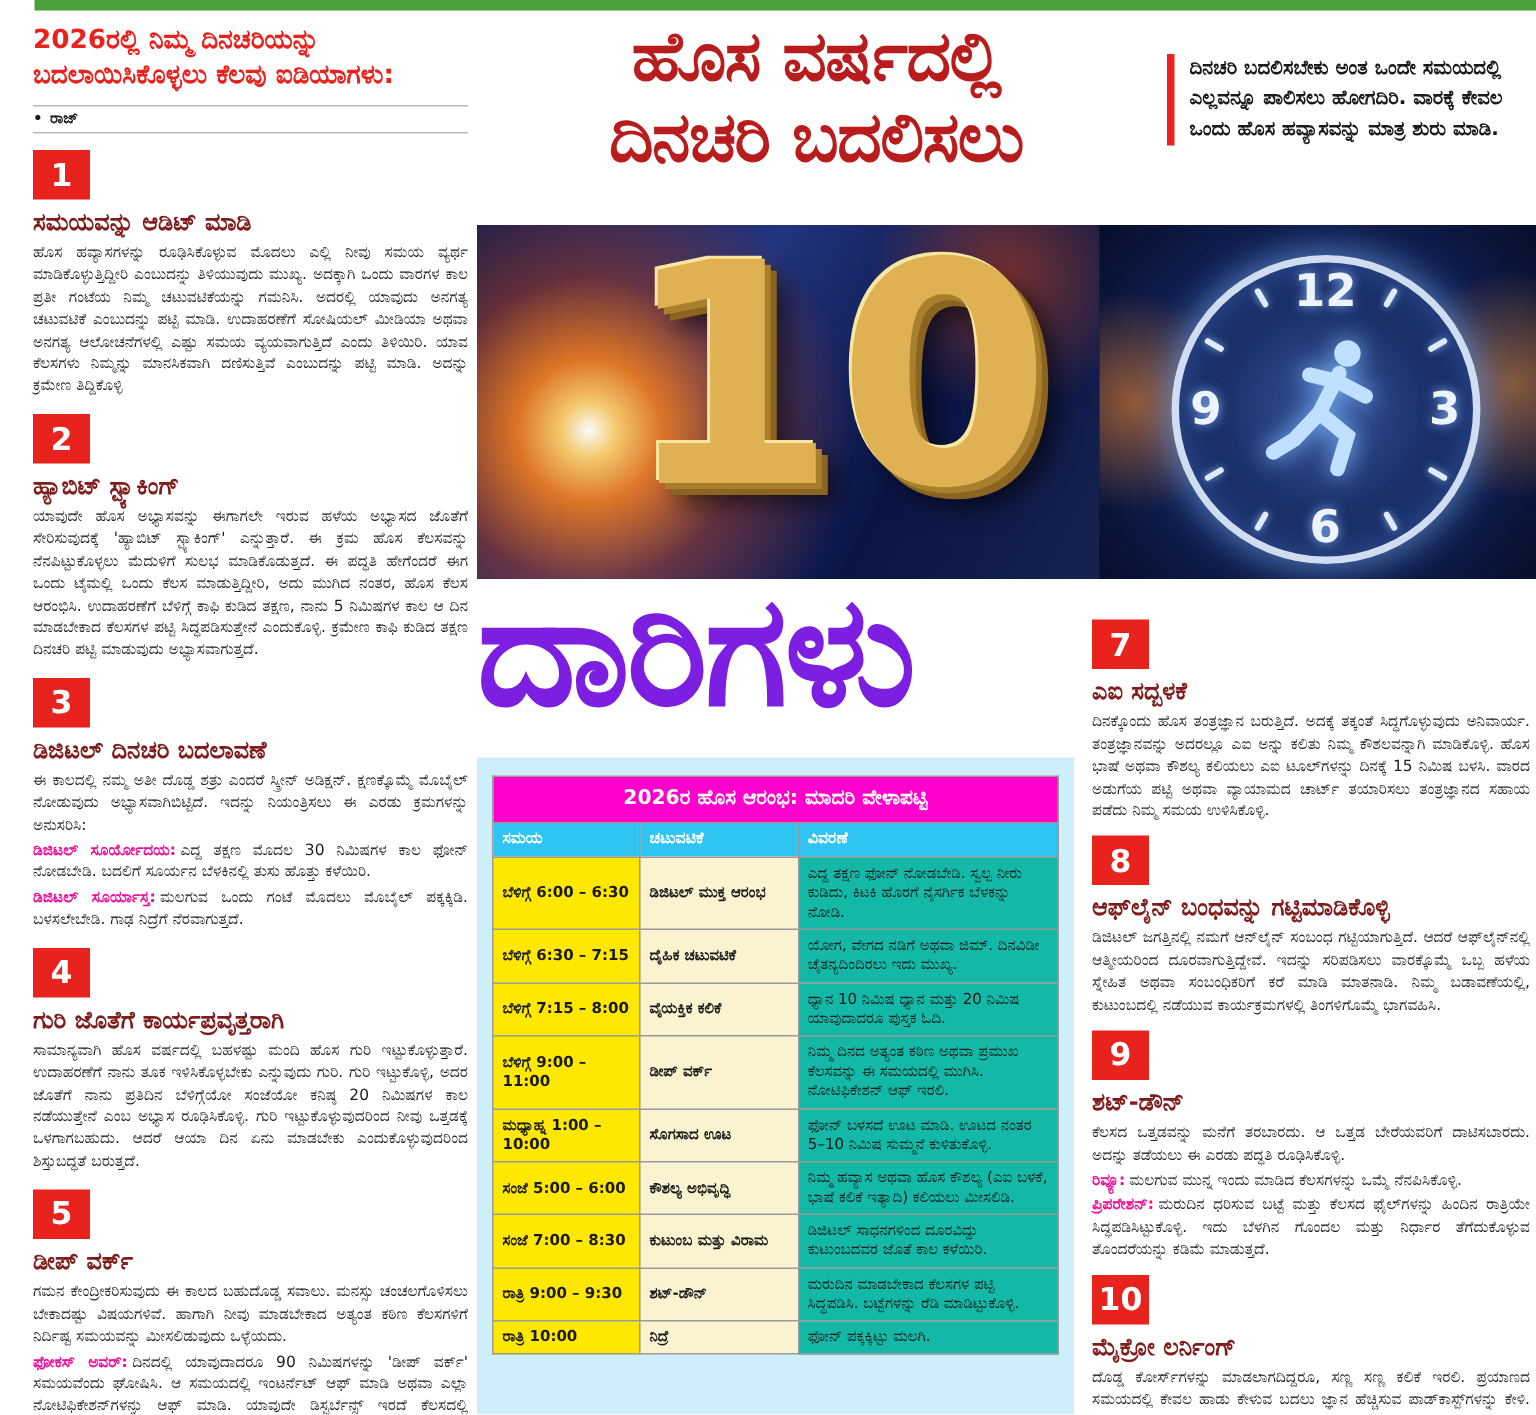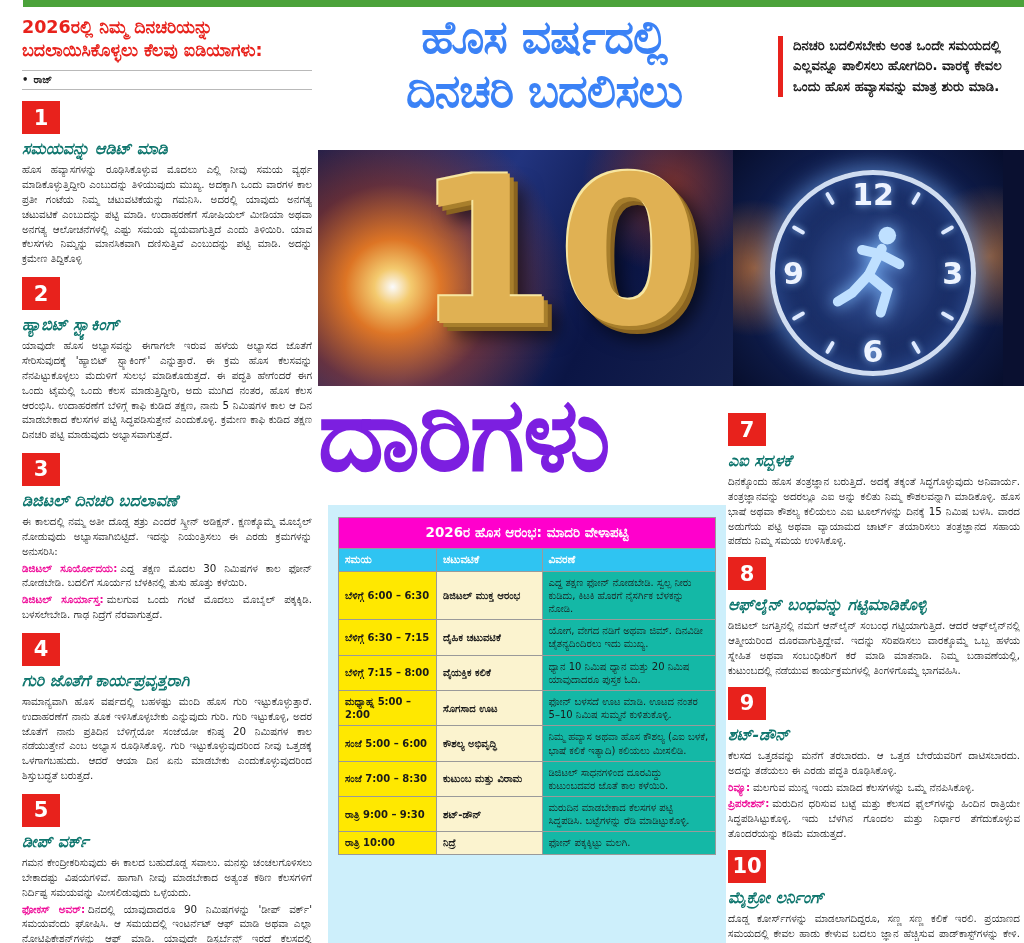--- a/index.html
+++ b/index.html
@@ -10,41 +10,41 @@
   .green-bar{position:absolute;left:23px;right:0;top:0;height:7px;background:#4ba23a;}
 
   
   .left-col{position:absolute;left:22px;top:16px;width:290px;}
   .main-head{color:#e8221c;font-size:17.5px;font-weight:800;line-height:1.32;margin:0 0 8px 0;}
   .byline{border-top:1px solid #b9b9b9;border-bottom:1px solid #b9b9b9;padding:3px 0;
           font-size:10px;font-weight:700;color:#1a1a1a;}
   .byline .dot{color:#1a1a1a;margin-right:5px;}
   .numbox{width:38px;height:33px;background:#e8221c;color:#fff;font-size:21px;font-weight:800;
           display:flex;align-items:center;justify-content:center;margin:11px 0 5px 0;}
-  .sec-title{font-size:16px;font-weight:800;color:#0f766e;margin:2px 0 4px 0;line-height:1.2;font-style:italic;}
+  .sec-title{font-size:16px;font-weight:800;color:#7f1d1d;margin:2px 0 4px 0;line-height:1.2;}
   .body-txt{font-size:10.3px;line-height:1.44;color:#1c1c1c;text-align:justify;margin:0 0 2px 0;}
   .body-txt + .body-txt{margin-top:1px;}
   .lead{color:#ef0e9a;font-weight:800;margin-right:3px;}
 
   
   .mid-head{position:absolute;left:318px;top:10px;width:452px;text-align:center;
-            color:#3b82f6;font-size:46px;font-weight:900;line-height:1.18;letter-spacing:-1px;}
+            color:#b91c1c;font-size:46px;font-weight:900;line-height:1.18;letter-spacing:-1px;}
   .callout{position:absolute;left:778px;top:36px;width:238px;border-left:5px solid #e8221c;
            padding-left:10px;font-size:13.2px;font-weight:700;color:#1a1a1a;line-height:1.55;}
 
   .hero{position:absolute;left:318px;top:150px;width:706px;height:236px;display:flex;background:#0a1030;}
   .hero-left{position:relative;width:415px;height:100%;overflow:hidden;
      background:
        radial-gradient(circle at 18% 58%, rgba(255,255,255,.98) 0%, rgba(255,210,110,.95) 5%, rgba(255,130,25,.85) 13%, rgba(190,60,15,.45) 28%, rgba(20,20,60,0) 48%),
        radial-gradient(circle at 85% 15%, rgba(230,80,30,.5) 0%, rgba(0,0,0,0) 22%),
        linear-gradient(118deg,#121c50 0%,#22347f 38%,#0b1545 68%,#16224f 100%);}
   .big-ten{position:absolute;left:80px;top:-12px;width:320px;text-align:center;
      font-size:205px;font-weight:900;line-height:1.12;color:#e0b153;
      text-shadow:-2px -2px 0 #f7e6a0, 4px 4px 0 #a87f2c, 8px 8px 0 #8a6420, 14px 14px 18px rgba(0,0,0,.6);}
-  .hero-right{position:relative;width:270px;height:100%;overflow:hidden;
+  .hero-right{position:relative;width:291px;height:100%;overflow:hidden;
      background:
        radial-gradient(circle at 8% 50%, rgba(255,140,40,.55) 0%, rgba(0,0,0,0) 25%),
        radial-gradient(circle at 95% 45%, rgba(255,150,50,.5) 0%, rgba(0,0,0,0) 25%),
        radial-gradient(circle at 50% 50%, #2c4c92 0%, #122257 52%, #070e2c 100%);}
   .clock{position:absolute;left:50%;top:50%;width:196px;height:196px;margin:-98px 0 0 -98px;
      border-radius:50%;border:5px solid rgba(225,238,255,.92);
      box-shadow:0 0 22px 4px rgba(120,180,255,.55), inset 0 0 30px rgba(90,150,255,.45);
      background:radial-gradient(circle at 50% 50%, #35549c 0%, #16285e 60%, #0b1740 100%);}
   .cnum{position:absolute;color:#eef4ff;font-weight:800;font-size:30px;
         text-shadow:0 0 8px rgba(140,190,255,.9);}
@@ -54,21 +54,21 @@
   .cnum.n9{left:8px;top:50%;transform:translateY(-50%);}
   .tick{position:absolute;left:50%;top:50%;width:4px;height:14px;background:#dfeaff;
         border-radius:2px;box-shadow:0 0 6px rgba(150,200,255,.8);}
   .runner{position:absolute;left:50%;top:50%;transform:translate(-50%,-50%);
           filter:drop-shadow(0 0 8px rgba(130,190,255,.95));}
 
   .word-dari{position:absolute;left:318px;top:378px;width:398px;
              color:#7c1fe0;font-size:102px;font-weight:900;line-height:1.12;letter-spacing:-2px;}
 
   
-  .table-panel{position:absolute;left:328px;top:505px;width:398px;height:438px;
+  .table-panel{position:absolute;left:318px;top:505px;width:398px;height:438px;
                background:#cdeffb;padding:12px 10px;box-sizing:border-box;overflow:hidden;}
   table.sched{width:100%;border-collapse:collapse;font-size:10px;line-height:1.32;}
   table.sched td,table.sched th{border:1px solid #9a9a9a;padding:4px 6px;vertical-align:middle;text-align:left;}
   .t-title{background:#ff00cc;color:#fff;font-size:13.5px;font-weight:800;text-align:center !important;padding:6px 4px !important;}
   .t-head th{background:#2fc4f2;color:#fff;font-weight:800;font-size:10.5px;}
   .col-time{background:#ffe800;font-weight:800;color:#1a1a1a;width:26%;}
   .col-act{background:#fbf3cf;font-weight:700;color:#1a1a1a;width:28%;}
   .col-desc{background:#14b8a6;color:#1a1a1a;width:46%;}
 
   
@@ -186,21 +186,26 @@
         <td class="col-time">ಬೆಳಿಗ್ಗೆ 6:30 – 7:15</td>
         <td class="col-act">ದೈಹಿಕ ಚಟುವಟಿಕೆ</td>
         <td class="col-desc">ಯೋಗ, ವೇಗದ ನಡಿಗೆ ಅಥವಾ ಜಿಮ್. ದಿನವಿಡೀ ಚೈತನ್ಯದಿಂದಿರಲು ಇದು ಮುಖ್ಯ.</td>
       </tr>
       <tr>
         <td class="col-time">ಬೆಳಿಗ್ಗೆ 7:15 – 8:00</td>
         <td class="col-act">ವೈಯಕ್ತಿಕ ಕಲಿಕೆ</td>
         <td class="col-desc">ಧ್ಯಾನ 10 ನಿಮಿಷ ಧ್ಯಾನ ಮತ್ತು 20 ನಿಮಿಷ ಯಾವುದಾದರೂ ಪುಸ್ತಕ ಓದಿ.</td>
       </tr>
       <tr>
-        <td class="col-time">ಮಧ್ಯಾಹ್ನ 5:00 – 2:00</td>
+        <td class="col-time">ಬೆಳಿಗ್ಗೆ 9:00 – 11:00</td>
+        <td class="col-act">ಡೀಪ್ ವರ್ಕ್</td>
+        <td class="col-desc">ನಿಮ್ಮ ದಿನದ ಅತ್ಯಂತ ಕಠಿಣ ಅಥವಾ ಪ್ರಮುಖ ಕೆಲಸವನ್ನು ಈ ಸಮಯದಲ್ಲಿ ಮುಗಿಸಿ. ನೋಟಿಫಿಕೇಶನ್ ಆಫ್ ಇರಲಿ.</td>
+      </tr>
+      <tr>
+        <td class="col-time">ಮಧ್ಯಾಹ್ನ 1:00 – 10:00</td>
         <td class="col-act">ಸೊಗಸಾದ ಊಟ</td>
         <td class="col-desc">ಫೋನ್ ಬಳಸದೆ ಊಟ ಮಾಡಿ. ಊಟದ ನಂತರ 5–10 ನಿಮಿಷ ಸುಮ್ಮನೆ ಕುಳಿತುಕೊಳ್ಳಿ.</td>
       </tr>
       <tr>
         <td class="col-time">ಸಂಜೆ 5:00 – 6:00</td>
         <td class="col-act">ಕೌಶಲ್ಯ ಅಭಿವೃದ್ಧಿ</td>
         <td class="col-desc">ನಿಮ್ಮ ಹವ್ಯಾಸ ಅಥವಾ ಹೊಸ ಕೌಶಲ್ಯ (ಎಐ ಬಳಕೆ, ಭಾಷೆ ಕಲಿಕೆ ಇತ್ಯಾದಿ) ಕಲಿಯಲು ಮೀಸಲಿಡಿ.</td>
       </tr>
       <tr>
         <td class="col-time">ಸಂಜೆ 7:00 – 8:30</td>

